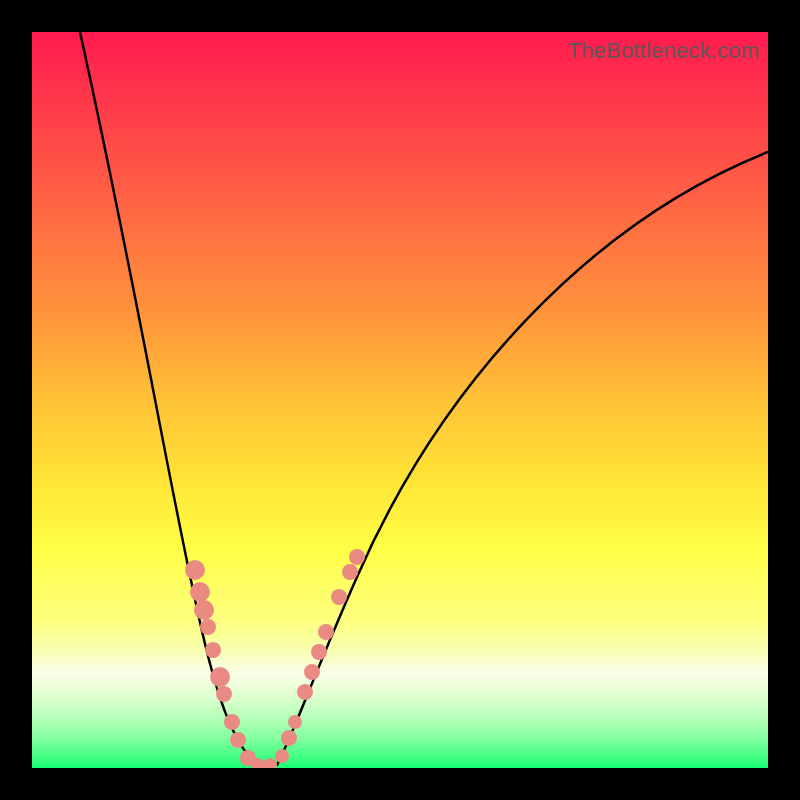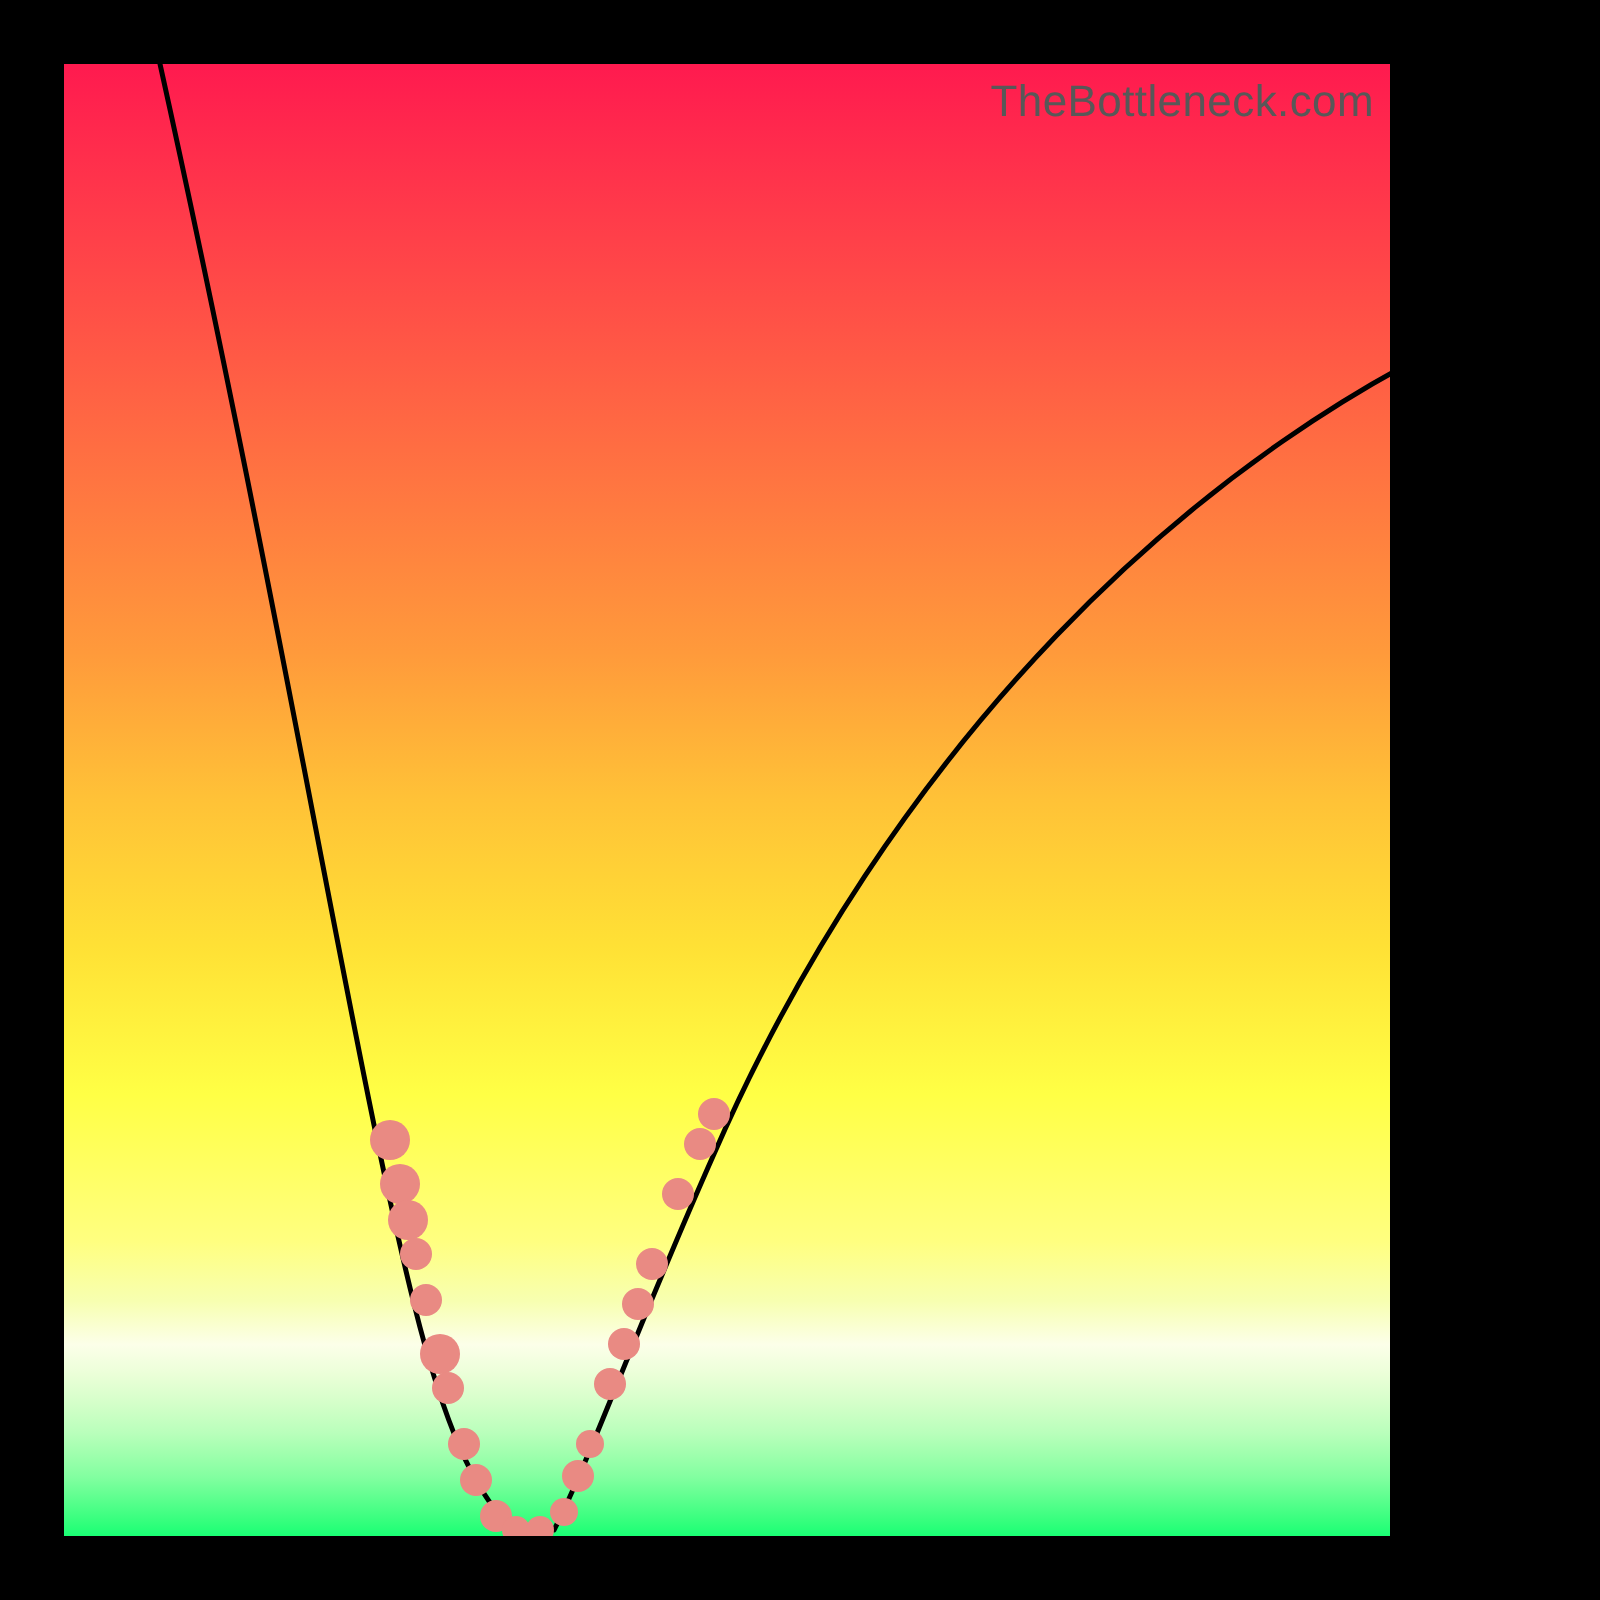--- a/index.html
+++ b/index.html
@@ -13,21 +13,21 @@
   .frame {
     position: relative;
     width: 800px;
     height: 800px;
     background: #000;
   }
   .plot {
     position: absolute;
     left: 32px;
     top: 32px;
-    width: 663px;
+    width: 736px;
     height: 736px;
     background: linear-gradient(to bottom,
       #ff1a4f 0%,
       #ff3a4a 10%,
       #ff5a45 20%,
       #ff7a40 30%,
       #ff9a3b 40%,
       #ffc237 50%,
       #ffe135 60%,
       #ffff45 70%,

